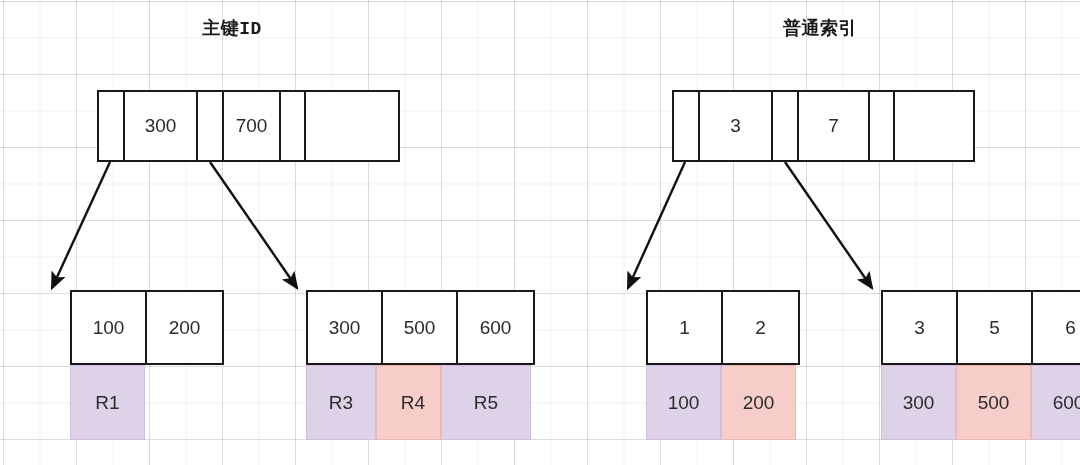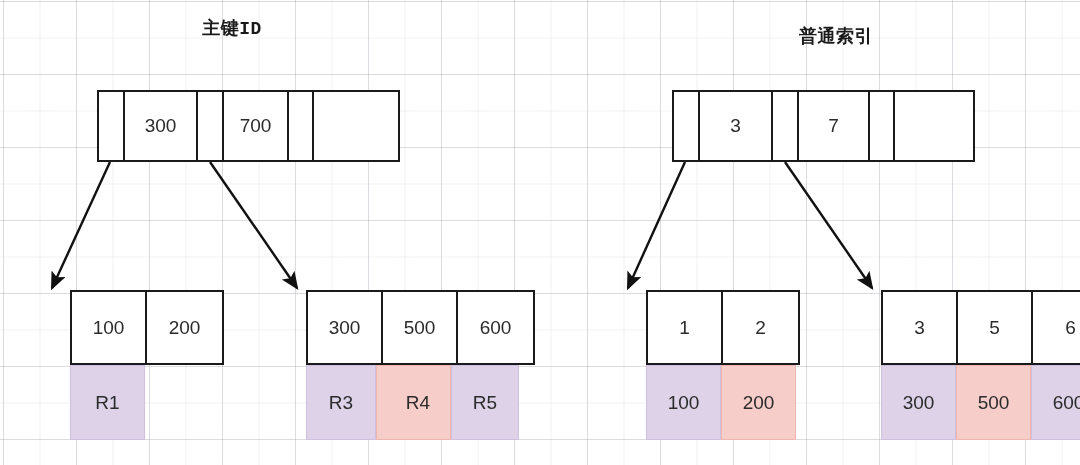--- a/index.html
+++ b/index.html
@@ -131,46 +131,46 @@
       <line x1="110" y1="162" x2="52" y2="288" stroke="#111" stroke-width="2.4" marker-end="url(#ah)"></line>
       <line x1="210" y1="162" x2="297" y2="288" stroke="#111" stroke-width="2.4" marker-end="url(#ah)"></line>
       <line x1="685" y1="162" x2="628" y2="288" stroke="#111" stroke-width="2.4" marker-end="url(#ah)"></line>
       <line x1="785" y1="162" x2="872" y2="288" stroke="#111" stroke-width="2.4" marker-end="url(#ah)"></line>
     </svg>
     <div class="title" style="left: 232px; top: 16px; font-family: Liberation Mono, monospace;">主键ID</div>
     <div class="root-node" style="left: 97px; top: 90px; width: 303px;">
       <div class="root-cell ptr" style="width: 26px;"></div>
       <div class="root-cell" style="width: 73px;">300</div>
       <div class="root-cell ptr" style="width: 26px;"></div>
-      <div class="root-cell" style="width: 65px;">700</div>
+      <div class="root-cell" style="width: 57px;">700</div>
       <div class="root-cell ptr" style="width: 25px;"></div>
       <div class="root-cell last" style="width: 77px;"></div>
     </div>
     <div class="leaf-node" style="left: 22px; top: 290px;">
       <div class="leaf-keys">
         <div class="cell" style="width: 75px;">100</div>
         <div class="cell last" style="width: 75px;">200</div>
       </div>
       <div class="leaf-vals">
         <div class="cell purple" style="width: 75px;">R1</div>
       </div>
     </div>
     <div class="leaf-node" style="left: 258px; top: 290px;">
       <div class="leaf-keys">
         <div class="cell" style="width: 75px;">300</div>
         <div class="cell" style="width: 75px;">500</div>
         <div class="cell last" style="width: 75px;">600</div>
       </div>
       <div class="leaf-vals">
         <div class="cell purple" style="width: 70px;">R3</div>
-        <div class="cell pink" style="width: 75px; padding-left: 9px;">R4</div>
-        <div class="cell purple" style="width: 68px;">R5</div>
+        <div class="cell pink" style="width: 65px; padding-left: 9px;">R4</div>
+        <div class="cell purple" style="width: 90px;">R5</div>
       </div>
     </div>
-    <div class="title" style="left: 820px; top: 24px; margin-left: 16px;">普通索引</div>
+    <div class="title" style="left: 820px; top: 16px;">普通索引</div>
     <div class="root-node" style="left: 672px; top: 90px; width: 303px;">
       <div class="root-cell ptr" style="width: 26px;"></div>
       <div class="root-cell" style="width: 73px;">3</div>
       <div class="root-cell ptr" style="width: 26px;"></div>
       <div class="root-cell" style="width: 71px;">7</div>
       <div class="root-cell ptr" style="width: 25px;"></div>
       <div class="root-cell last" style="width: 77px;"></div>
     </div>
     <div class="leaf-node" style="left: 598px; top: 290px;">
       <div class="leaf-keys">

